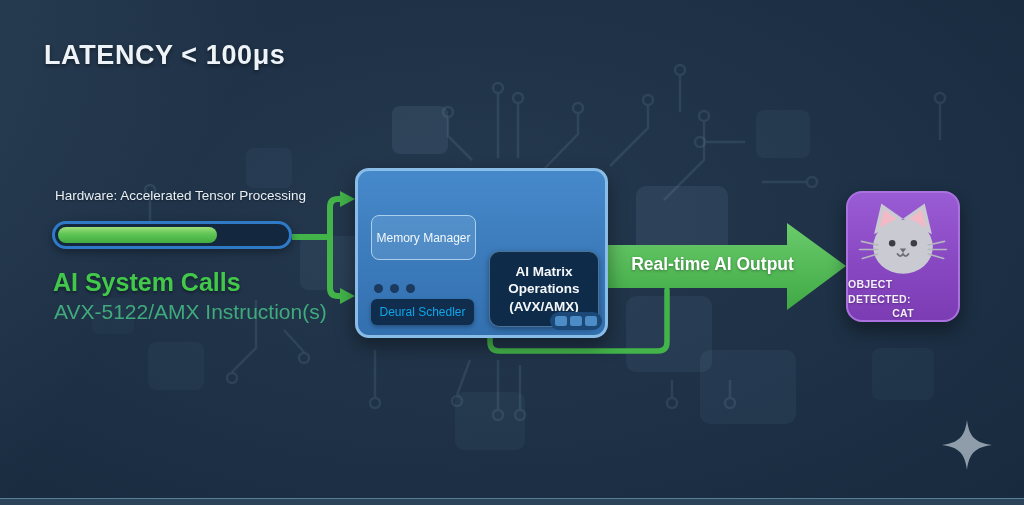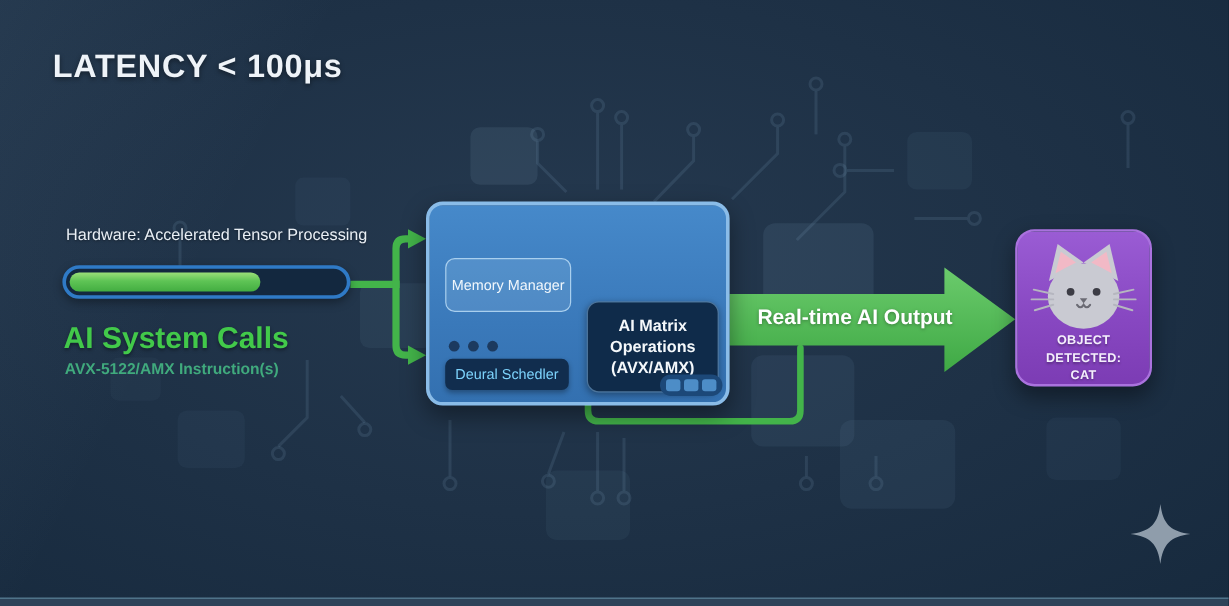--- a/index.html
+++ b/index.html
@@ -46,21 +46,21 @@
     background: linear-gradient(180deg, #9cdf79 0%, #5ec455 45%, #43ad41 100%);
   }
 
   .sys-title {
     position: absolute; left: 53px; top: 268px;
     font-size: 25px; font-weight: 700; color: #42c94a;
     text-shadow: 0 2px 3px rgba(0,0,0,0.4);
   }
   .sys-sub {
     position: absolute; left: 54px; top: 300px;
-    font-size: 13px; font-weight: 700; color: #40aa7d;
+    font-size: 21px; font-weight: 400; color: #40aa7d;
   }
 
   .kernel {
     position: absolute; left: 355px; top: 168px;
     width: 253px; height: 170px;
     border: 3px solid #8abce8; border-radius: 14px;
     background: linear-gradient(180deg, #4689ca 0%, #3a79ba 60%, #3370b0 100%);
     box-shadow: 0 8px 20px rgba(0,0,0,0.4);
     z-index: 2;
   }
@@ -79,21 +79,21 @@
     display: flex; align-items: center; justify-content: center;
     font-size: 12px; font-weight: 500; color: #f1f7fc;
   }
   .dots { position: absolute; left: 16px; top: 113px; display: flex; gap: 7px; }
   .dots span { width: 9px; height: 9px; border-radius: 50%; background: #1c3a5f; }
   .sched {
     position: absolute; left: 13px; top: 128px;
     width: 103px; height: 26px;
     border-radius: 6px; background: #112d4e;
     display: flex; align-items: center; justify-content: center;
-    font-size: 12px; font-weight: 500; color: #7dd3fc;
+    font-size: 12px; font-weight: 500; color: #0ea5e9;
     box-shadow: 0 2px 4px rgba(0,0,0,0.3);
   }
   .matrix {
     position: absolute; left: 131px; top: 60px;
     width: 110px; height: 76px;
     border: 1.5px solid rgba(125,175,220,0.55); border-radius: 10px;
     background: #0f2b4a;
     display: flex; align-items: center; justify-content: center;
     text-align: center; font-size: 13.5px; font-weight: 700;
     line-height: 1.3; color: #f4f8fb; padding: 0 6px;
@@ -119,21 +119,21 @@
     width: 114px; height: 131px;
     border: 2px solid #aa72de; border-radius: 16px;
     background: linear-gradient(180deg, #9a5cd4 0%, #8848c2 55%, #7c3cb4 100%);
     box-shadow: 0 8px 18px rgba(0,0,0,0.4);
     display: flex; flex-direction: column; align-items: center;
     z-index: 2;
   }
   .card .cat { margin-top: 5px; }
   .det1, .det2 {
     font-size: 10.5px; font-weight: 700; color: #f4effc;
-    letter-spacing: 0.3px; line-height: 1.35; text-align: center;
+    letter-spacing: 0.3px; line-height: 1.35; text-align: left;
     text-shadow: 0 1px 2px rgba(0,0,0,0.3);
   }
 
   .sparkle { position: absolute; left: 942px; top: 420px; z-index: 2; }
 
   .bottom-strip {
     position: absolute; left: 0; bottom: 0; width: 100%; height: 7px;
     background: #2d4359; border-top: 1px solid #597f96; z-index: 2;
   }
 </style>

